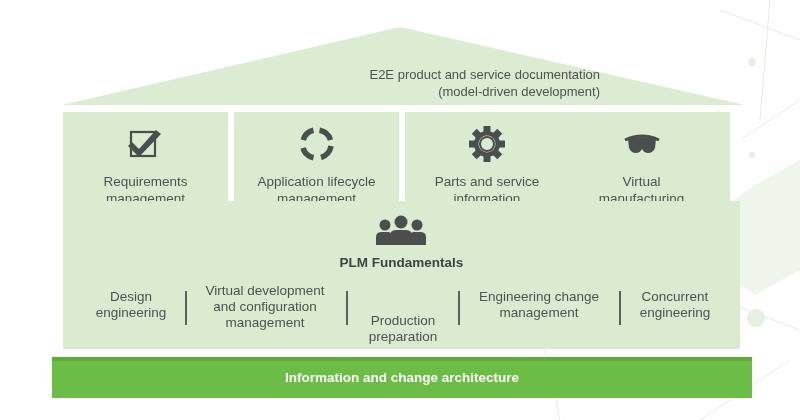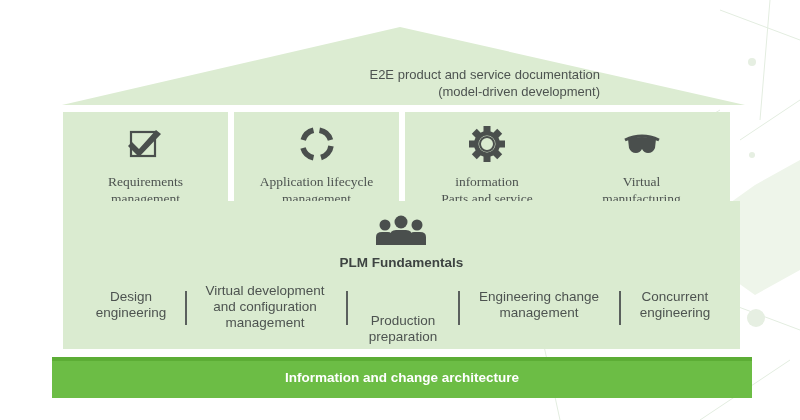--- a/index.html
+++ b/index.html
@@ -11,21 +11,20 @@
   }
   .bg-deco { position:absolute; left:0; top:0; width:800px; height:420px; pointer-events:none; }
   .roof { position:absolute; left:0; top:0; width:800px; height:420px; }
   .roof-text {
     position:absolute; left:200px; top:66px; width:400px;
     text-align:right; font-size:13px; line-height:17px; color:#4d5350;
   }
   .card {
     position:absolute; top:112px; height:99px; background:#daebd0;
     text-align:center;
-    font-family:Liberation Serif, serif;
   }
   .card .icon { position:absolute; left:50%; top:14px; transform:translateX(-50%); width:40px; height:36px; }
   .card .label {
     position:absolute; left:0; right:0; top:62px;
     font-size:13.5px; line-height:16.5px; color:#4d5350;
   }
   .plm {
     position:absolute; left:63px; top:201px; width:677px; height:148px;
     background:#daebd0;
   }
@@ -117,22 +116,22 @@
         <rect x="-3.5" y="11" width="7" height="7"></rect>
         <rect x="-18" y="-3.5" width="7" height="7"></rect>
         <rect x="11" y="-3.5" width="7" height="7"></rect>
       </g>
       <circle r="13"></circle>
       <circle r="8.5" fill="#daebd0"></circle>
       <circle r="7" fill="none" stroke="#4a4f4d" stroke-width="2"></circle>
     </g>
   </svg>
   <div class="label">
+    <div>Parts and service</div>
     <div>information</div>
-    <div>Parts and service</div>
   </div>
 </div>
 
 <div class="card" style="left:553px; width:165px;padding-left:12px;">
   <svg class="icon" viewBox="0 0 40 36">
     <path d="M3 14 Q20 6 37 14" fill="none" stroke="#4a4f4d" stroke-width="3"></path>
     <path d="M6 13 Q20 9 34 13 L33 22 Q31 27 26 27 Q22 27 20 23 Q18 27 14 27 Q9 27 7 22 Z" fill="#4a4f4d"></path>
   </svg>
   <div class="label">
     <div>Virtual</div>

